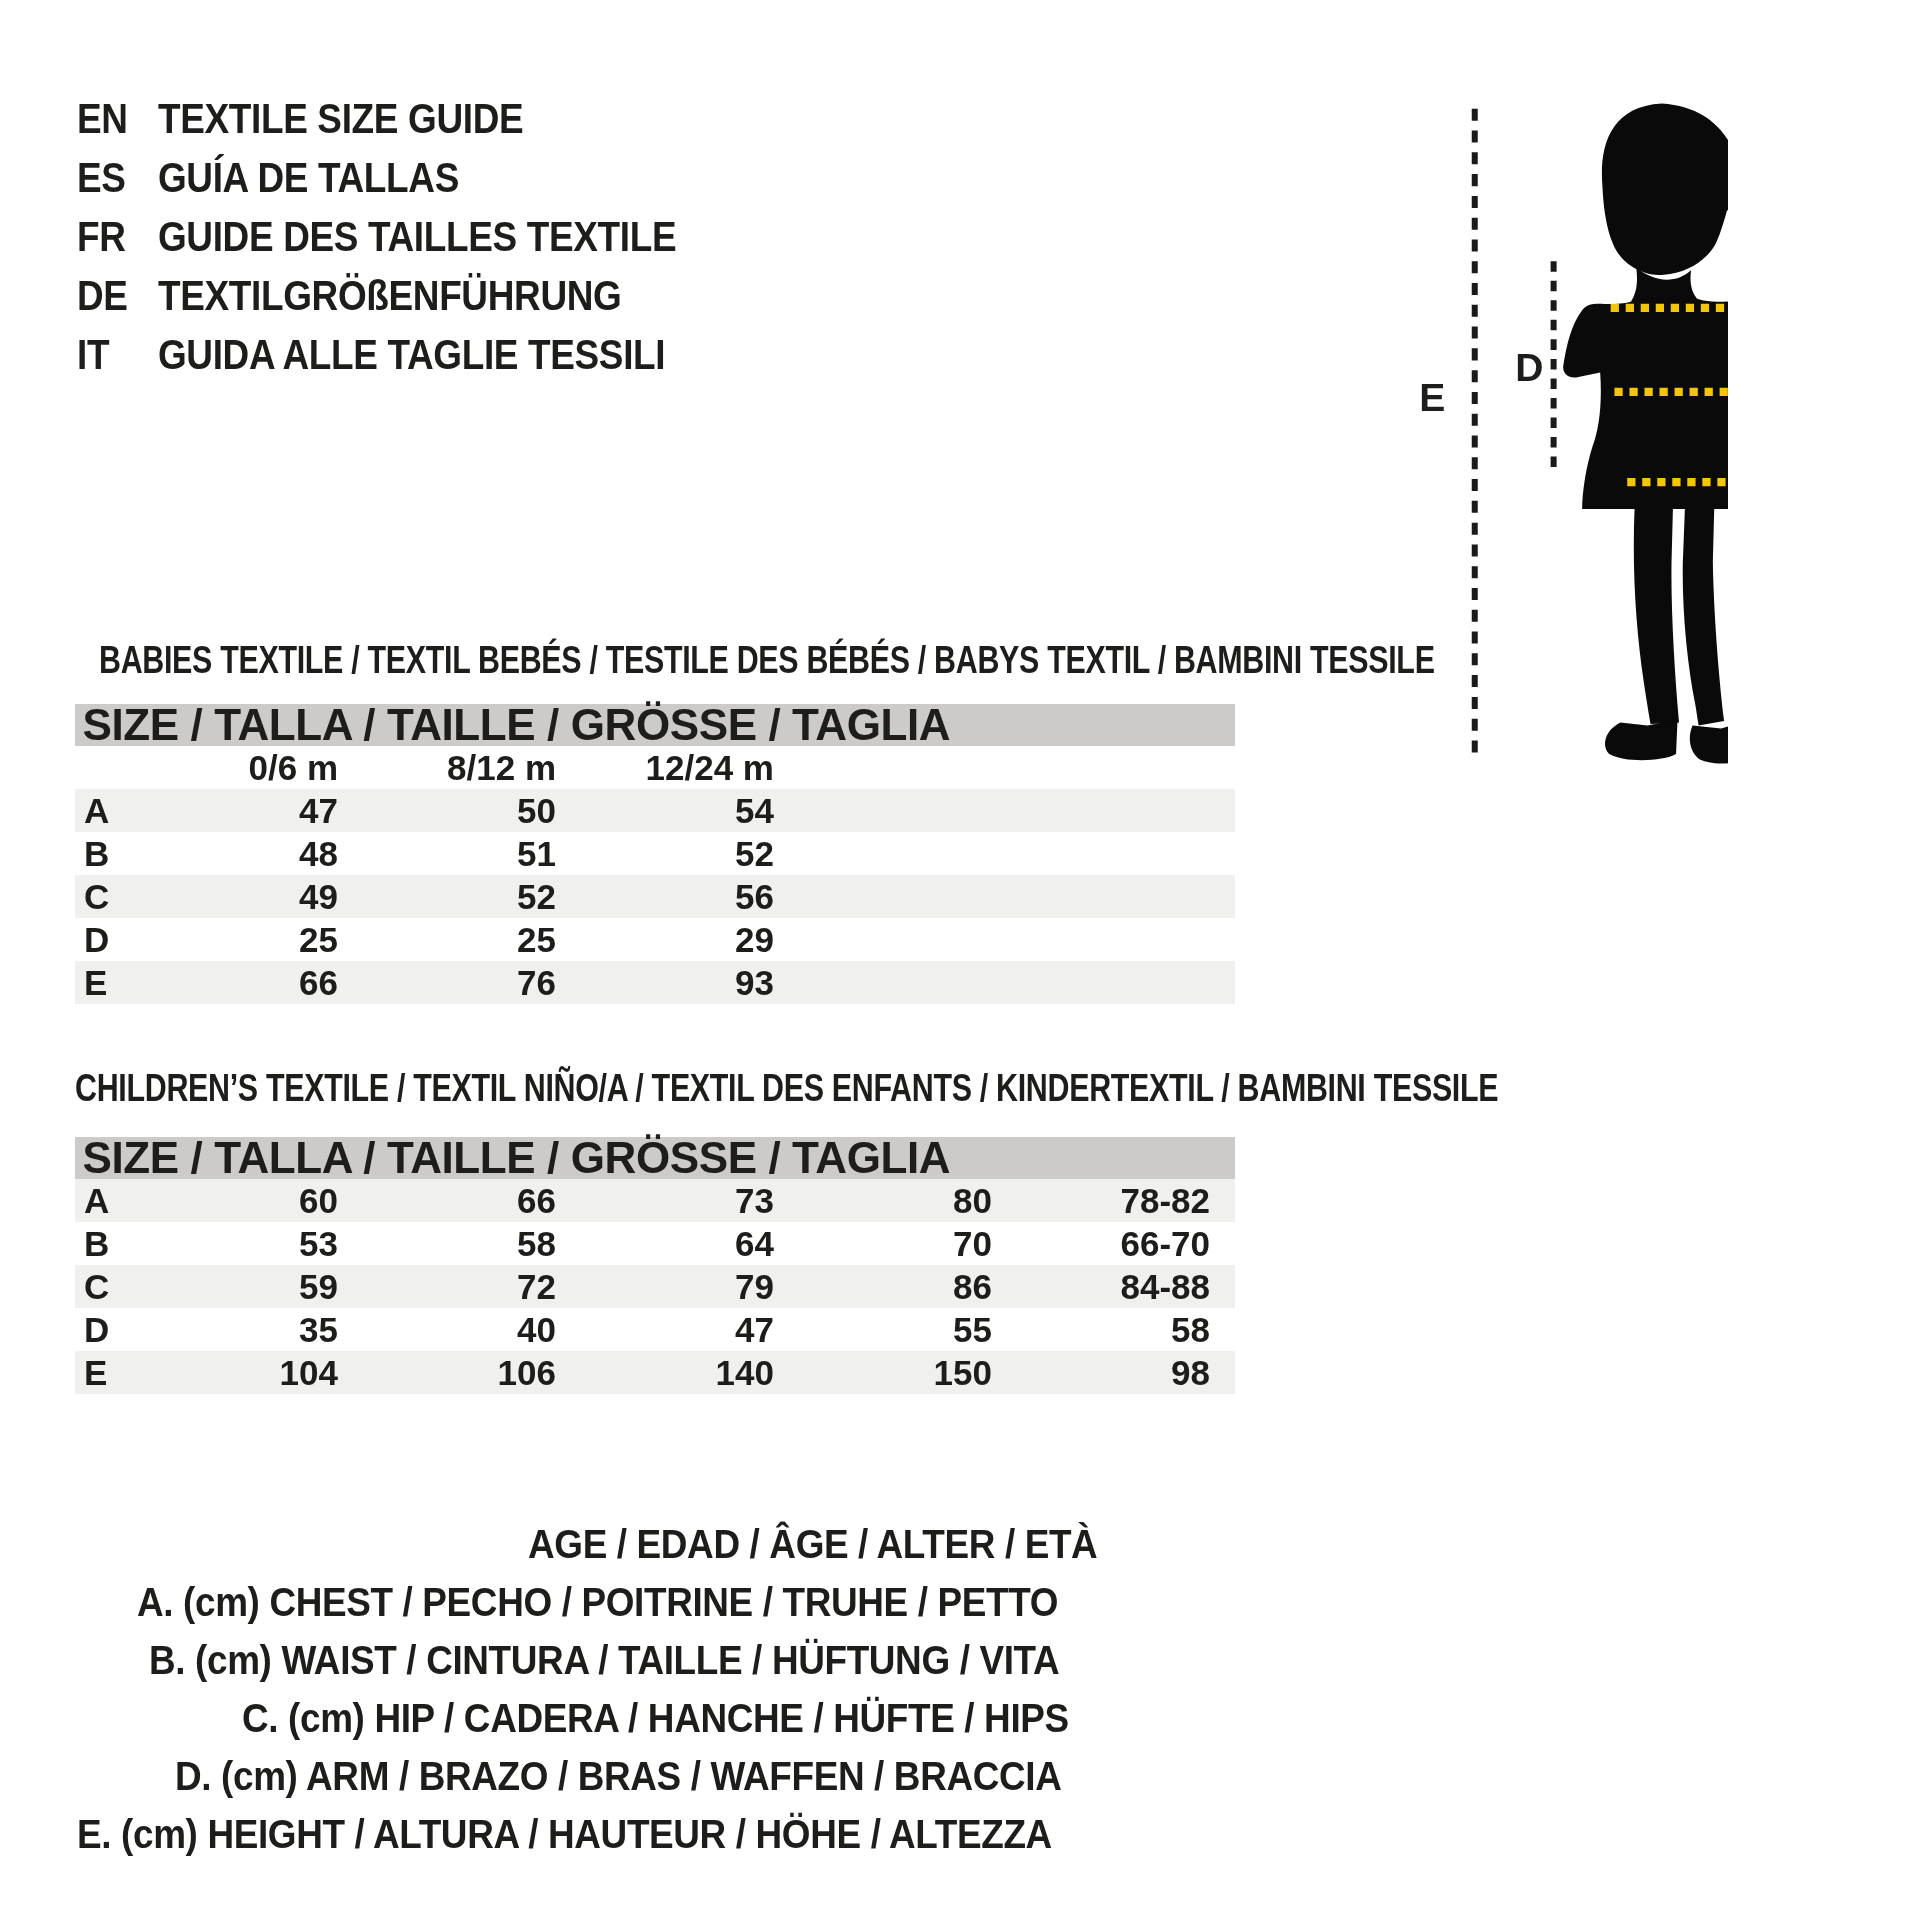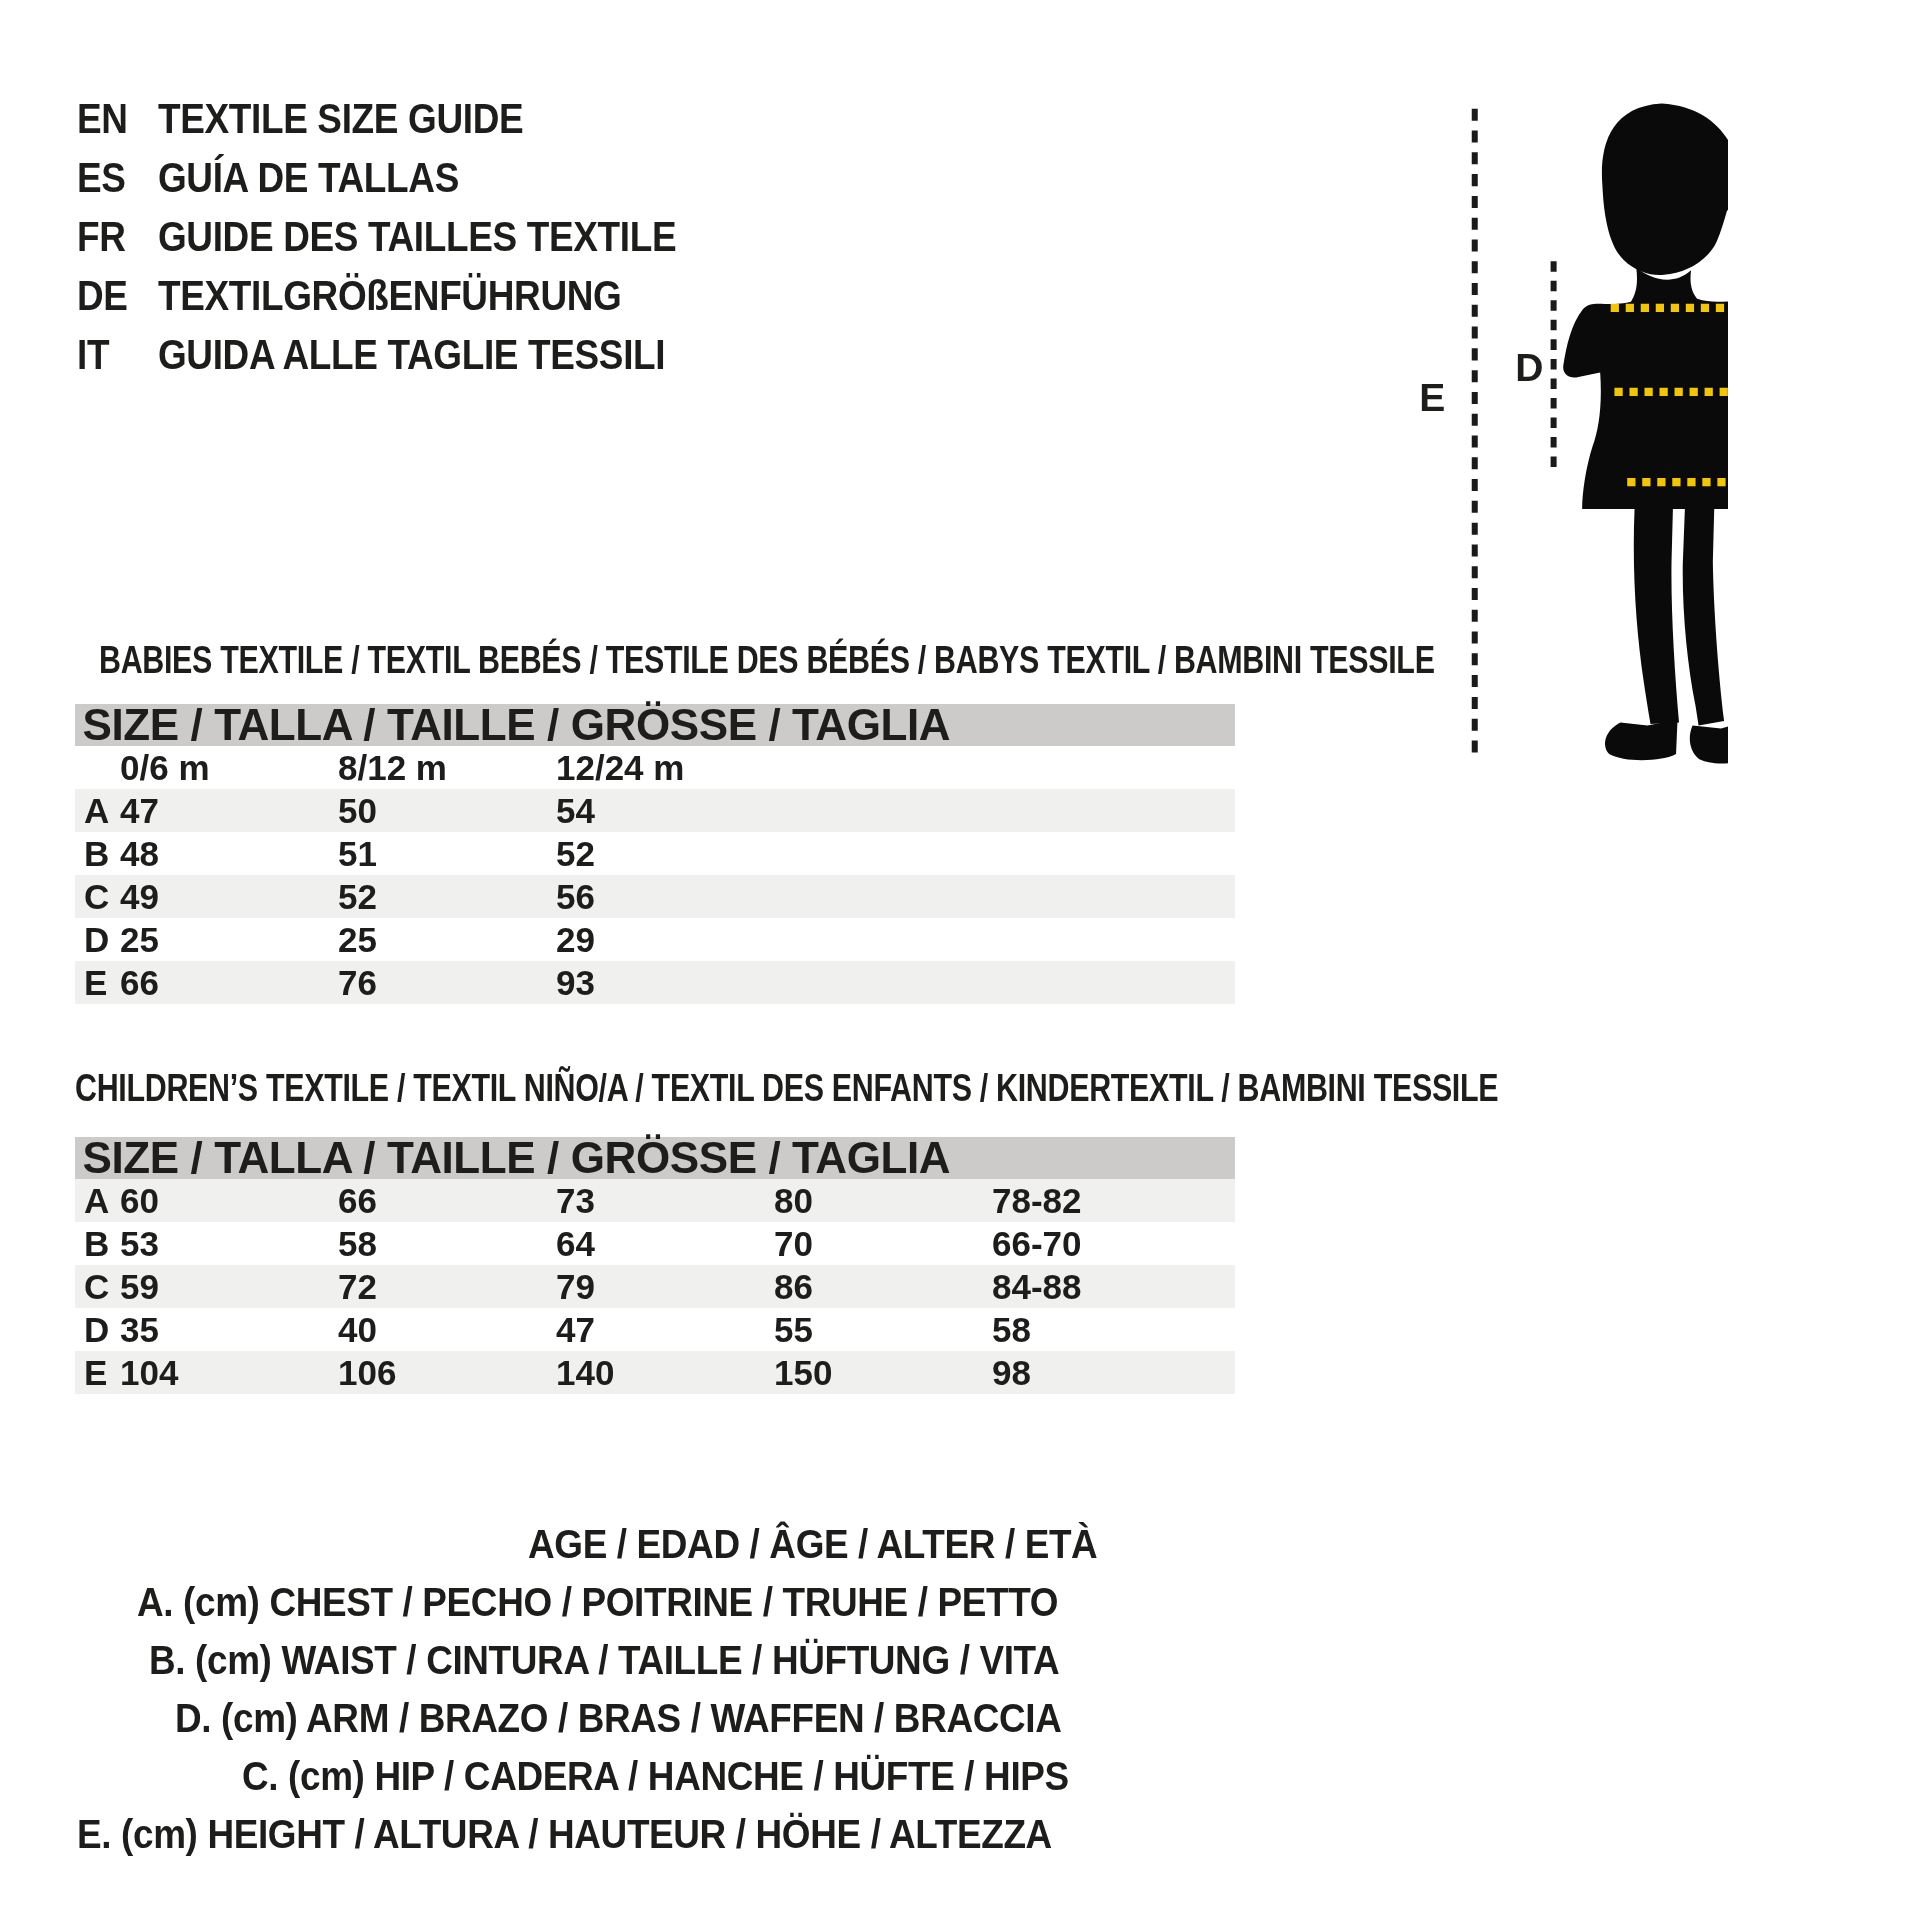--- a/index.html
+++ b/index.html
@@ -16,21 +16,21 @@
   .header-row .lang{width:92px;flex:0 0 auto;}
 
   .section-title{position:absolute;left:75px;height:47px;line-height:47px;
                  font-size:39px;letter-spacing:-0.4px;white-space:nowrap;}
 
   .size-table{position:absolute;left:75px;width:1160px;}
   .table-bar{height:42px;background:#cccbca;display:flex;align-items:center;
              padding-left:7.5px;font-size:44px;letter-spacing:-0.4px;box-sizing:border-box;}
   .t-row{display:grid;height:43px;line-height:43px;font-size:35px;}
   .t-row.stripe{background:#f0f0ef;}
-  .t-cell{text-align:left;overflow:visible;}
+  .t-cell{text-align:right;overflow:visible;}
   .t-label{text-align:left;padding-left:9px;}
 
   .legend{position:absolute;left:77px;top:1515px;font-size:41px;line-height:58px;letter-spacing:-0.4px;text-align:right;}
   .legend-line{white-space:nowrap;}
 
   svg text{font-family:"Liberation Sans",sans-serif;font-weight:700;}
 </style>
 </head>
 <body>
 
@@ -188,19 +188,19 @@
         <div class="t-cell">140</div>
         <div class="t-cell">150</div>
         <div class="t-cell">98</div>
       </div>
     </div>
 
   <div class="legend" id="legend">
       <div class="legend-line"><span class="cx90">AGE / EDAD / ÂGE / ALTER / ETÀ</span></div>
       <div class="legend-line"><span class="cx90">A. (cm) CHEST / PECHO / POITRINE / TRUHE / PETTO</span></div>
       <div class="legend-line"><span class="cx90">B. (cm) WAIST / CINTURA / TAILLE / HÜFTUNG / VITA</span></div>
+      <div class="legend-line"><span class="cx90">C. (cm) HIP / CADERA / HANCHE / HÜFTE / HIPS</span></div>
       <div class="legend-line"><span class="cx90">D. (cm) ARM / BRAZO / BRAS / WAFFEN / BRACCIA</span></div>
-      <div class="legend-line"><span class="cx90">C. (cm) HIP / CADERA / HANCHE / HÜFTE / HIPS</span></div>
       <div class="legend-line"><span class="cx90">E. (cm) HEIGHT / ALTURA / HAUTEUR / HÖHE / ALTEZZA</span></div>
     </div>
 
 </div>
 
 
 </body></html>

